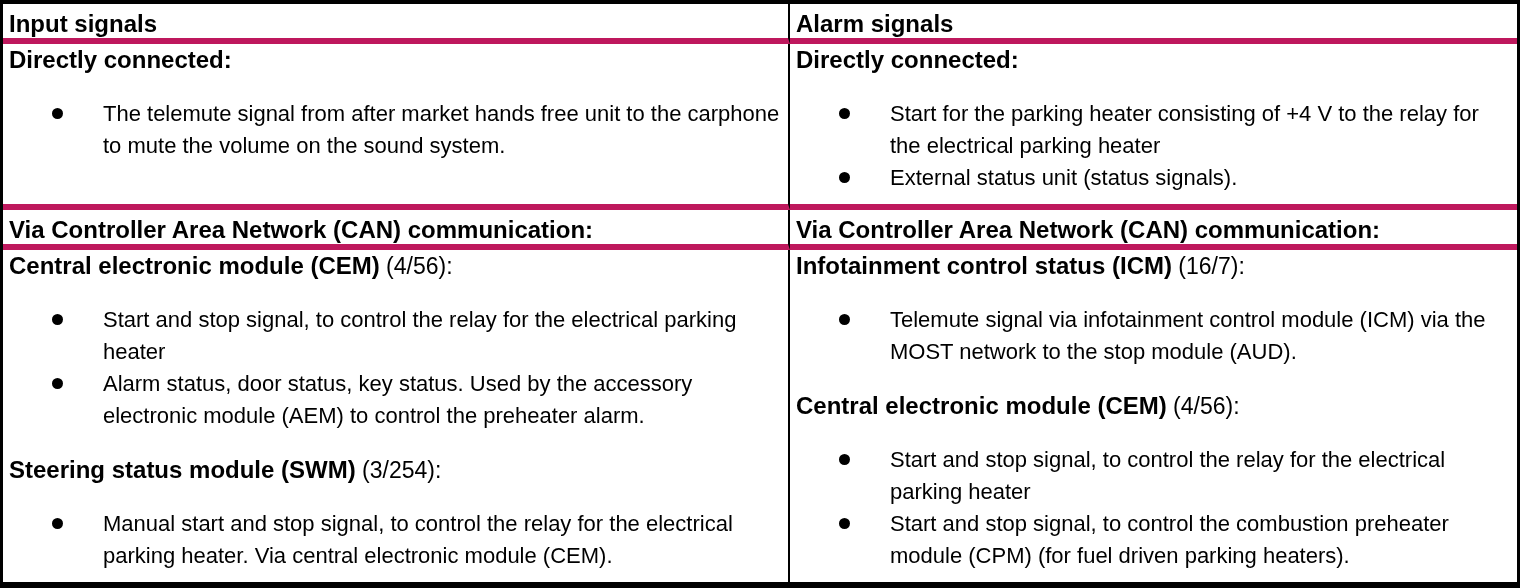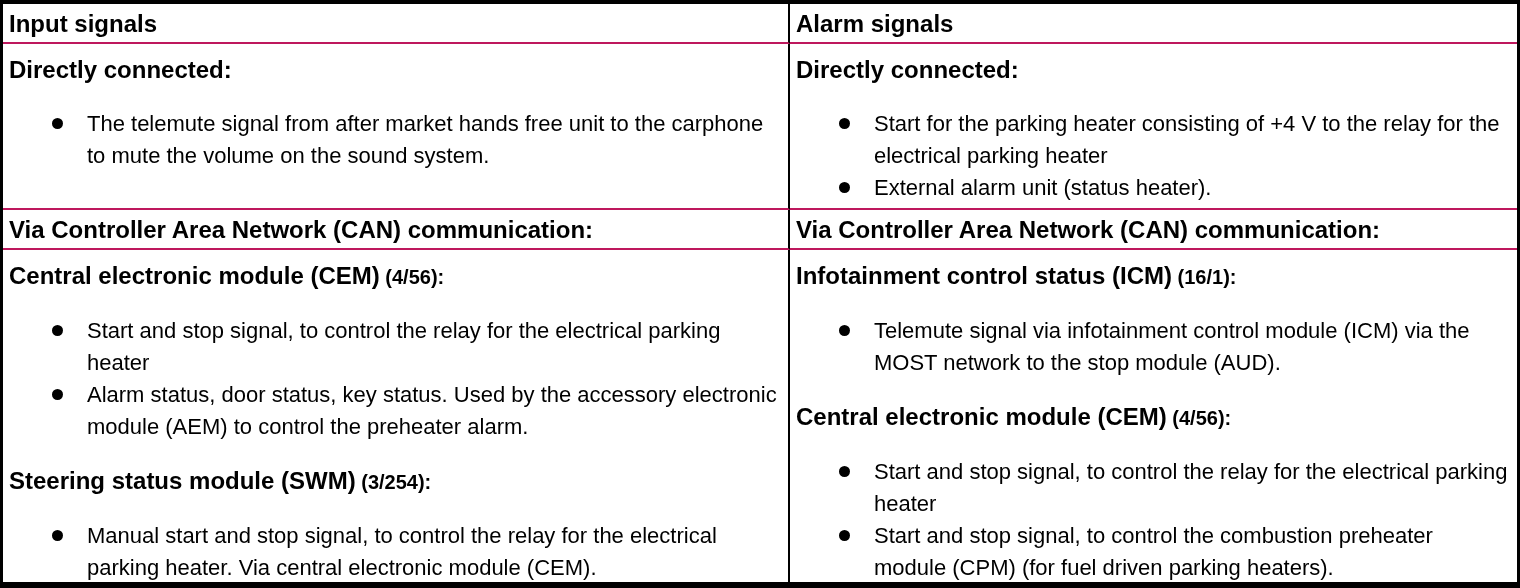--- a/index.html
+++ b/index.html
@@ -13,48 +13,47 @@
     color: #000;
     font-family: "Liberation Sans", "DejaVu Sans", sans-serif;
   }
   .grid {
     display: grid;
     width: 100%; height: 100%;
     grid-template-columns: 787px 1fr;
     grid-template-rows: 40px 166px 40px 1fr;
   }
   .cell {
-    border-bottom: 2px solid #be185d;
+    border-bottom: 6px solid #be185d;
     padding: 0 8px 0 6px;
     overflow: hidden;
   }
   .c-left { border-right: 2px solid #000; }
   .cell.last { border-bottom: none; }
   .head {
     font-weight: bold;
     font-size: 24px;
     line-height: 36px;
     padding-top: 2px;
     white-space: nowrap;
   }
   .body {
-    padding-top: 10px;
     font-size: 22px;
     line-height: 32px;
   }
   .sec-h {
     margin: 0;
     font-size: 24px;
     line-height: 32px;
     font-weight: bold;
   }
-  .sec-h .ref { font-weight: bold; font-size: 20px; }
+  .sec-h .ref { font-weight: normal; font-size: 23px; }
   .section + .section { margin-top: 22px; }
   ul.blist { list-style: none; margin: 22px 0 0 0; padding: 0; }
-  .blist li { display: flex; align-items: flex-start; }
+  .blist li { display: flex; align-items: flex-start; gap: 16px; }
   .blt {
     flex: 0 0 auto;
     width: 11px; height: 11px;
     border-radius: 50%;
     background: #000;
     margin: 10px 24px 0 43px;
   }
   .bt { flex: 1 1 auto; }
 </style>
 </head>
@@ -80,21 +79,21 @@
     <div class="cell body">
       <div class="section">
         <p class="sec-h">Directly connected:</p>
         <ul class="blist">
           <li>
             <span class="blt"></span>
             <span class="bt">Start for the parking heater consisting of +4 V to the relay for the electrical parking heater</span>
           </li>
           <li>
             <span class="blt"></span>
-            <span class="bt">External alarm unit (status heater).</span>
+            <span class="bt">External status unit (status signals).</span>
           </li>
         </ul>
       </div>
     </div>
 
     <div class="cell head c-left">Via Controller Area Network (CAN) communication:</div>
     <div class="cell head">Via Controller Area Network (CAN) communication:</div>
 
     <div class="cell body c-left last">
       <div class="section">
@@ -116,21 +115,21 @@
           <li>
             <span class="blt"></span>
             <span class="bt">Manual start and stop signal, to control the relay for the electrical parking heater. Via central electronic module (CEM).</span>
           </li>
         </ul>
       </div>
     </div>
 
     <div class="cell body last">
       <div class="section">
-        <p class="sec-h"><span>Infotainment control status (ICM)</span><span class="ref"> (16/1):</span></p>
+        <p class="sec-h"><span>Infotainment control status (ICM)</span><span class="ref"> (16/7):</span></p>
         <ul class="blist">
           <li>
             <span class="blt"></span>
             <span class="bt">Telemute signal via infotainment control module (ICM) via the MOST network to the stop module (AUD).</span>
           </li>
         </ul>
       </div>
       <div class="section">
         <p class="sec-h"><span>Central electronic module (CEM)</span><span class="ref"> (4/56):</span></p>
         <ul class="blist">

